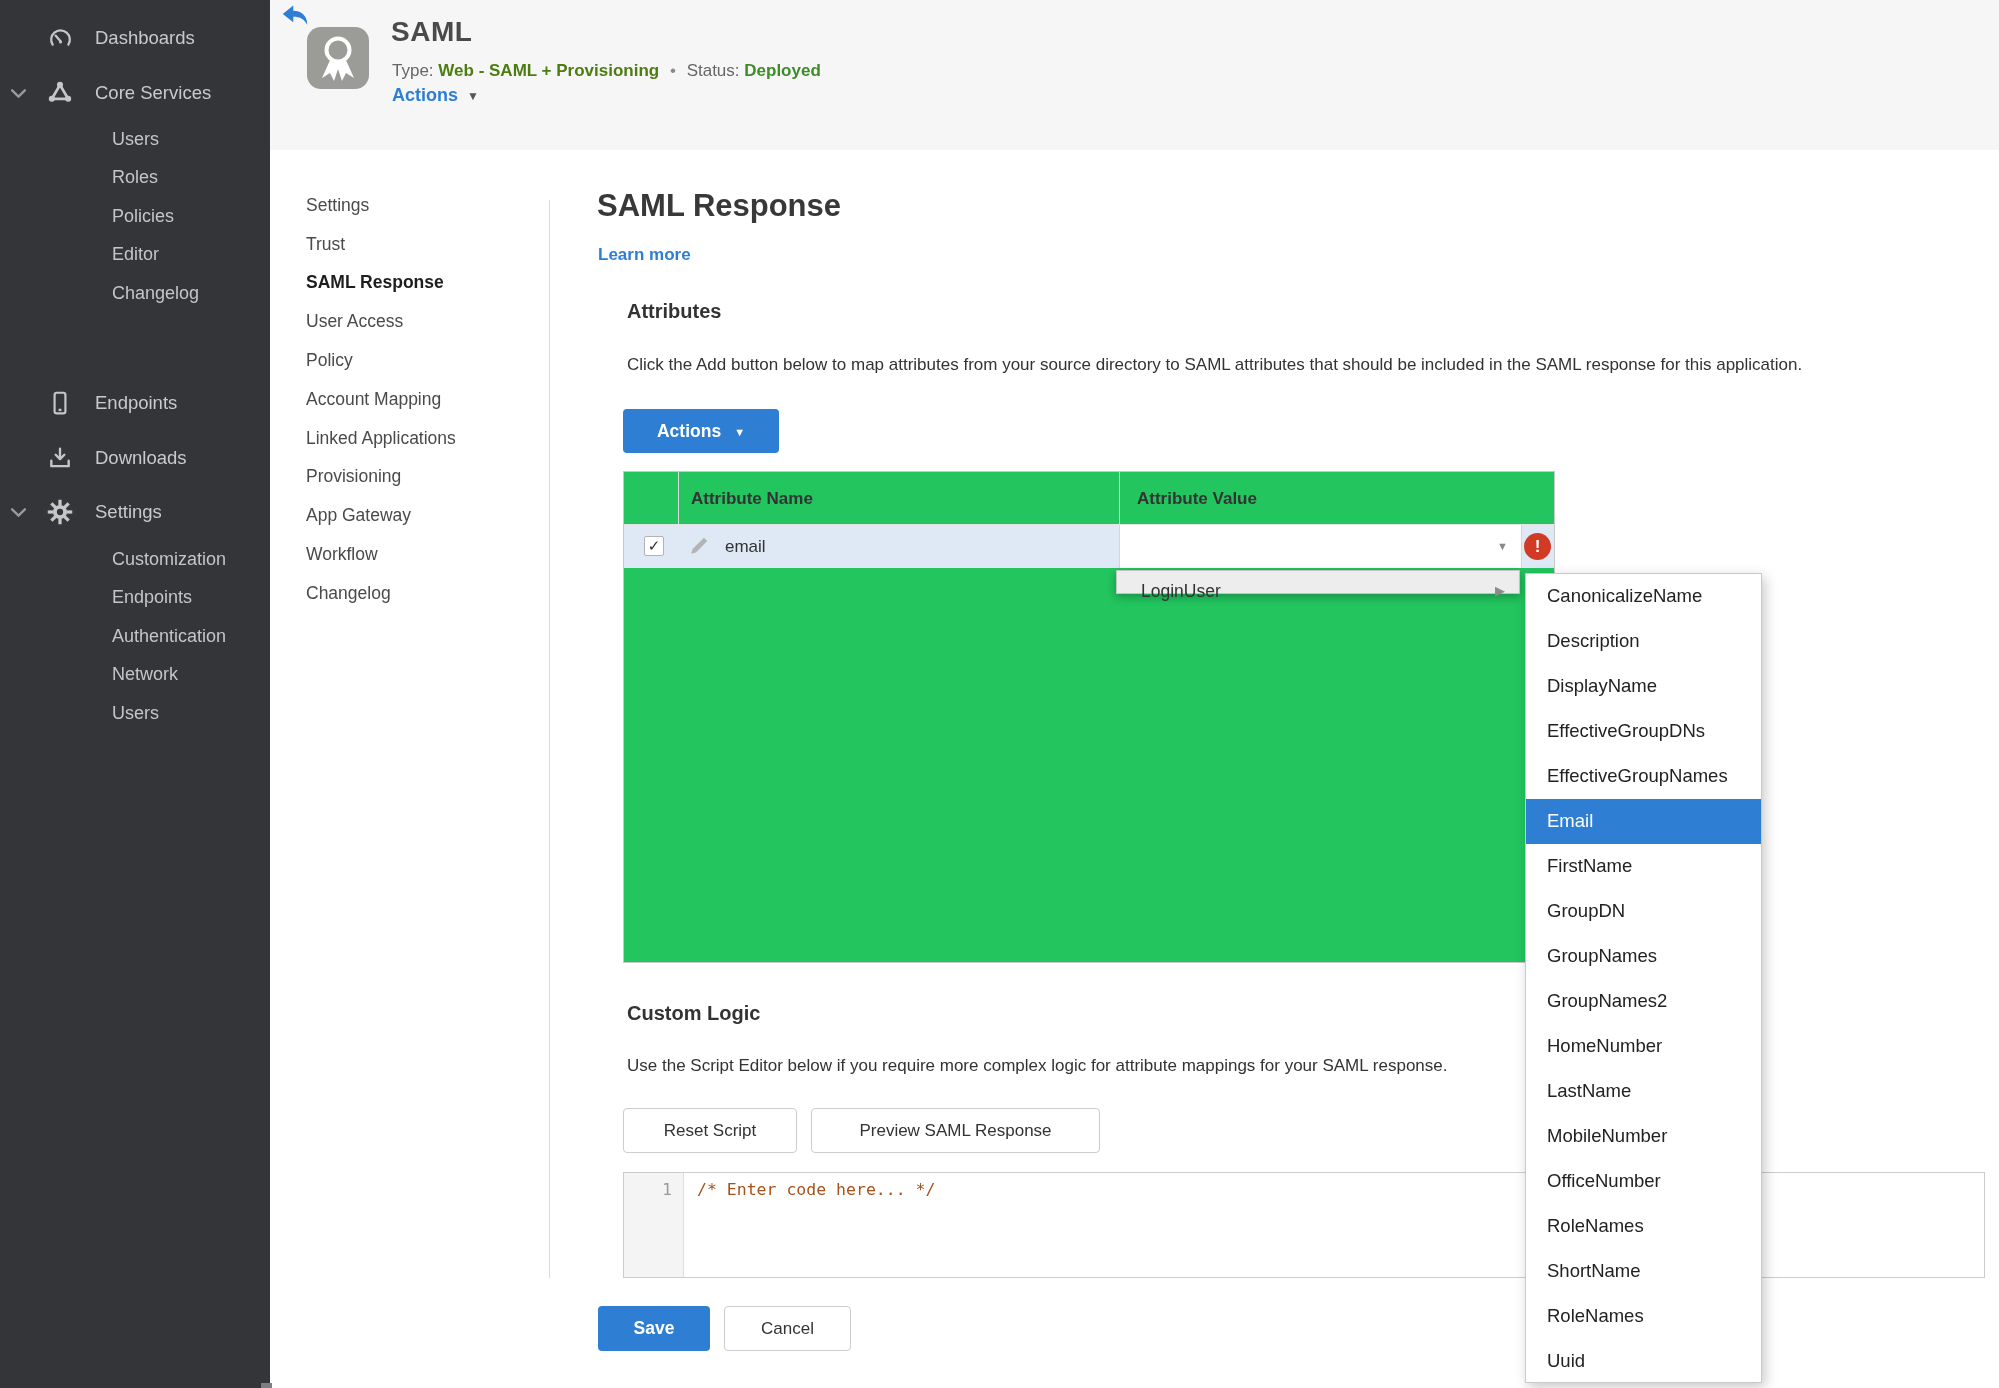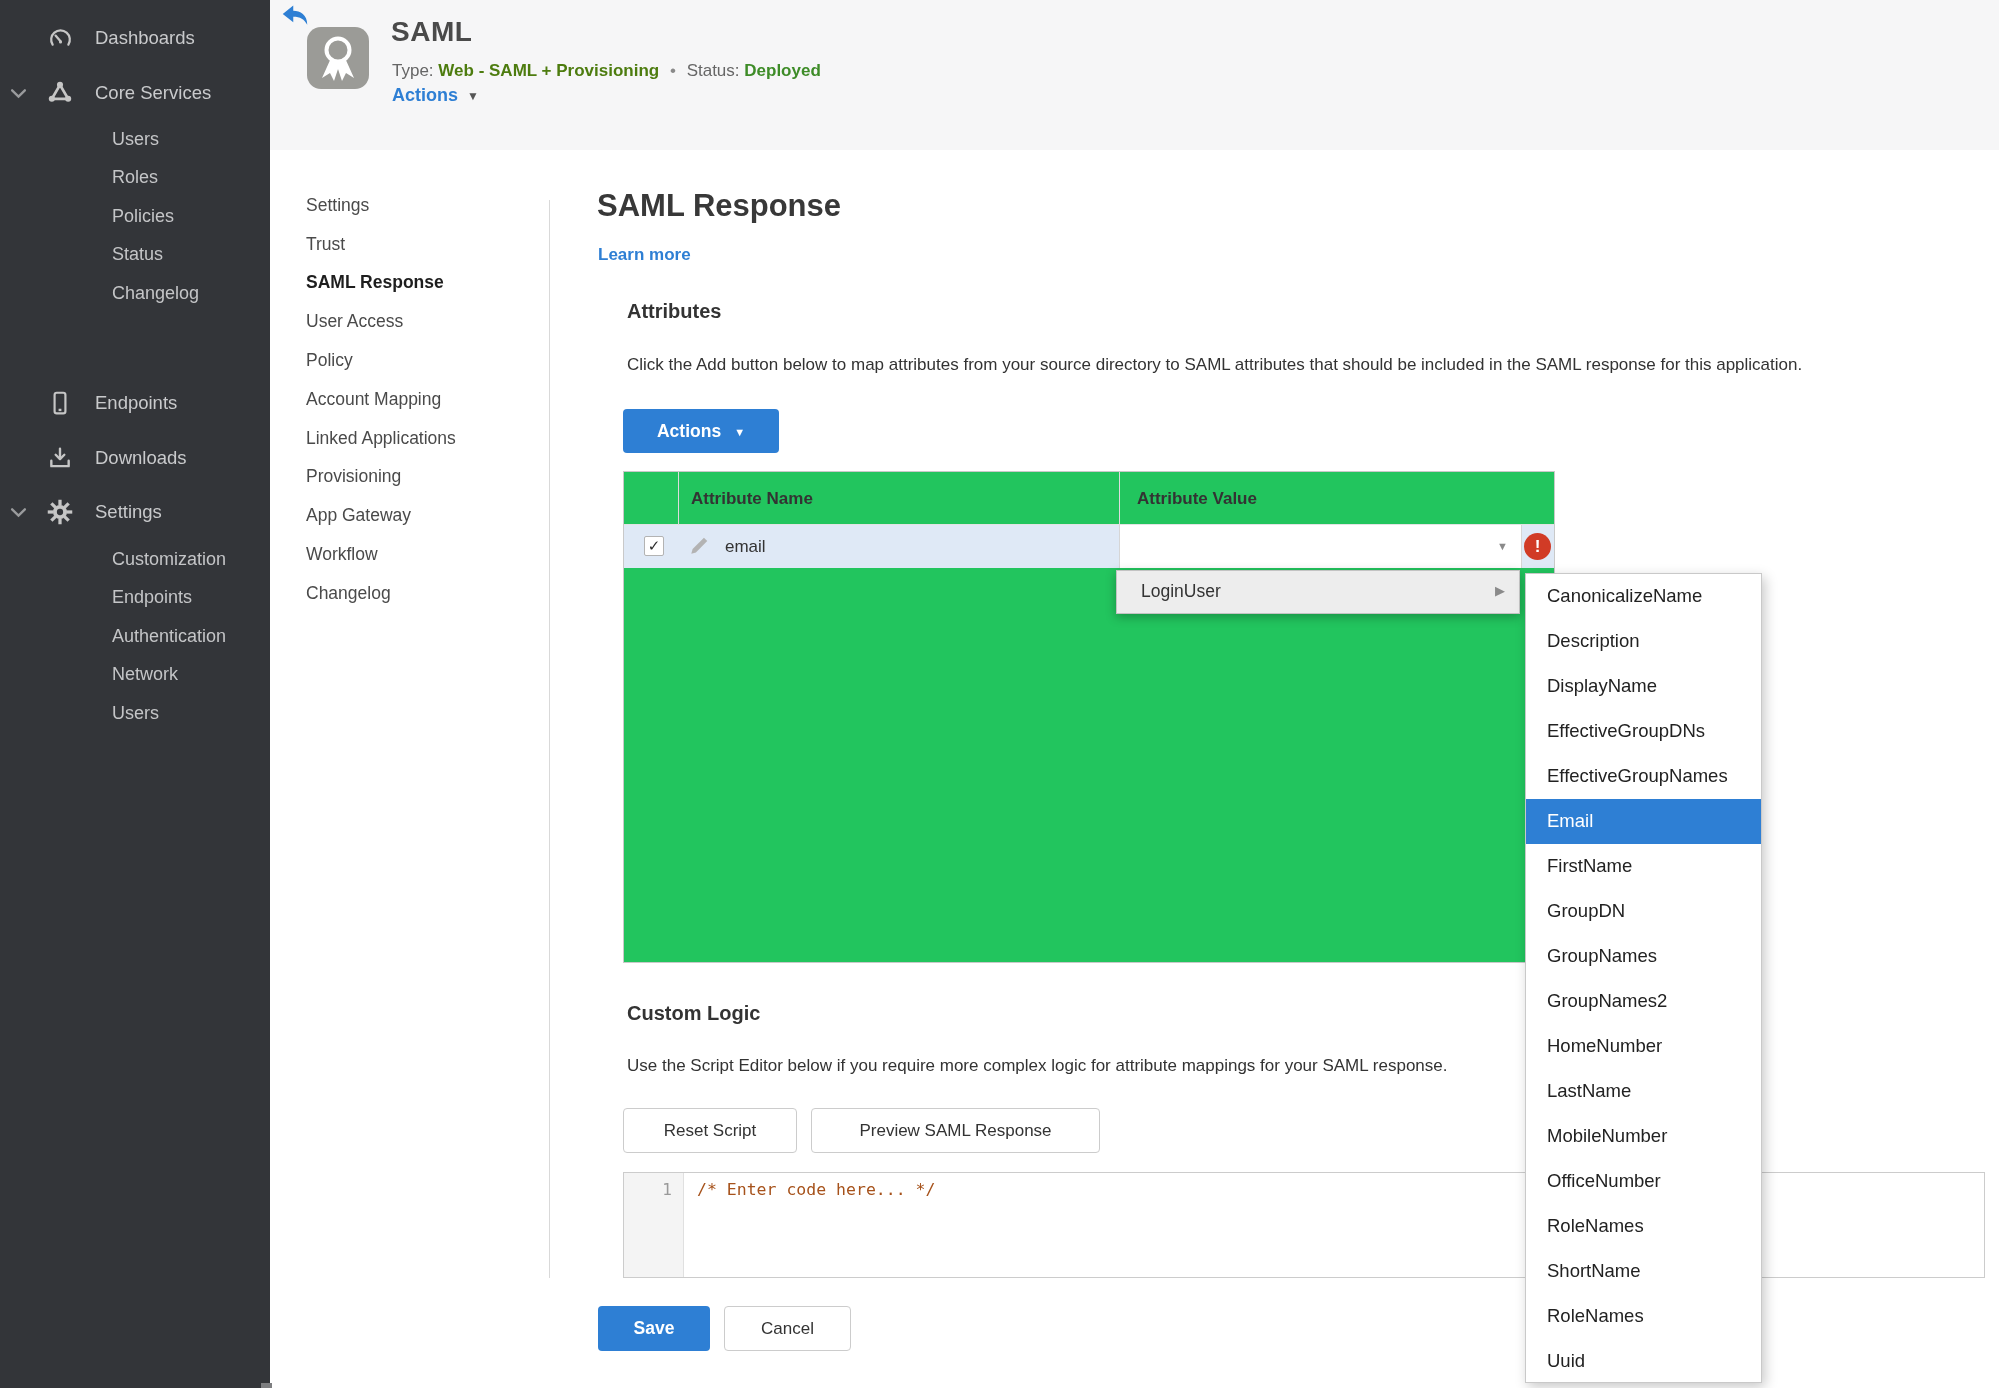--- a/index.html
+++ b/index.html
@@ -74,21 +74,21 @@
   
   .reset-btn{left:623px;top:1108px;width:174px;height:45px;}
   .preview-btn{left:811px;top:1108px;width:289px;height:45px;}
   .editor{position:absolute;left:623px;top:1172px;width:1362px;height:106px;border:1px solid #ccc;background:#fff;}
   .editor .gutter{position:absolute;left:0;top:0;width:60px;height:104px;background:#f4f4f4;border-right:1px solid #e0e0e0;text-align:right;padding:7px 11px 0 0;font-family:"DejaVu Sans Mono","Liberation Mono",monospace;font-size:16px;color:#999;}
   .editor .code{position:absolute;left:60px;top:0;padding:7px 0 0 13px;font-family:"DejaVu Sans Mono","Liberation Mono",monospace;font-size:16.5px;color:var(--code-comment);white-space:pre;}
   .save-btn{left:598px;top:1306px;width:112px;height:45px;font-size:17.5px;}
   .cancel-btn{left:724px;top:1306px;width:127px;height:45px;}
 
   
-  .lu-menu{position:absolute;left:1116px;top:570px;width:404px;height:44px;background:#ededed;border:1px solid #c3c3c3;box-shadow:0 3px 10px rgba(0,0,0,.28);z-index:50;cursor:pointer;padding-left:12px;}
+  .lu-menu{position:absolute;left:1116px;top:570px;width:404px;height:24px;background:#ededed;border:1px solid #c3c3c3;box-shadow:0 3px 10px rgba(0,0,0,.28);z-index:50;cursor:pointer;padding-left:12px;}
   .lu-menu .lu-label{position:absolute;left:24px;top:0;line-height:40px;font-size:17.5px;color:#333;}
   .lu-menu .lu-arrow{position:absolute;right:14px;top:0;line-height:40px;font-size:13px;color:#8a8a8a;}
   .submenu{position:absolute;left:1525px;top:573px;width:237px;height:809.5px;background:#fff;border:1px solid #c9c9c9;box-shadow:3px 4px 12px rgba(0,0,0,.22);z-index:60;list-style:none;}
   .submenu li{height:44.97px;display:flex;align-items:center;padding-left:21px;font-size:18.5px;color:#222;cursor:pointer;white-space:nowrap;}
   .submenu li.selected{background:var(--accent-blue);color:#fff;}
 </style>
 </head>
 <body>
 
 <div id="app">
@@ -128,21 +128,21 @@
     <li>
           <span>Users</span>
         </li>
         <li>
           <span>Roles</span>
         </li>
         <li>
           <span>Policies</span>
         </li>
         <li>
-          <span>Status</span>
+          <span>Editor</span>
         </li>
         <li>
           <span>Changelog</span>
         </li>
       </ul>
 
 
     <div class="side-row" style="top:383px;height:40px;">
       <span class="sicon">
         <svg width="26" height="26" viewBox="0 0 24 24" fill="none" stroke="#c6c6c6" stroke-width="2">

